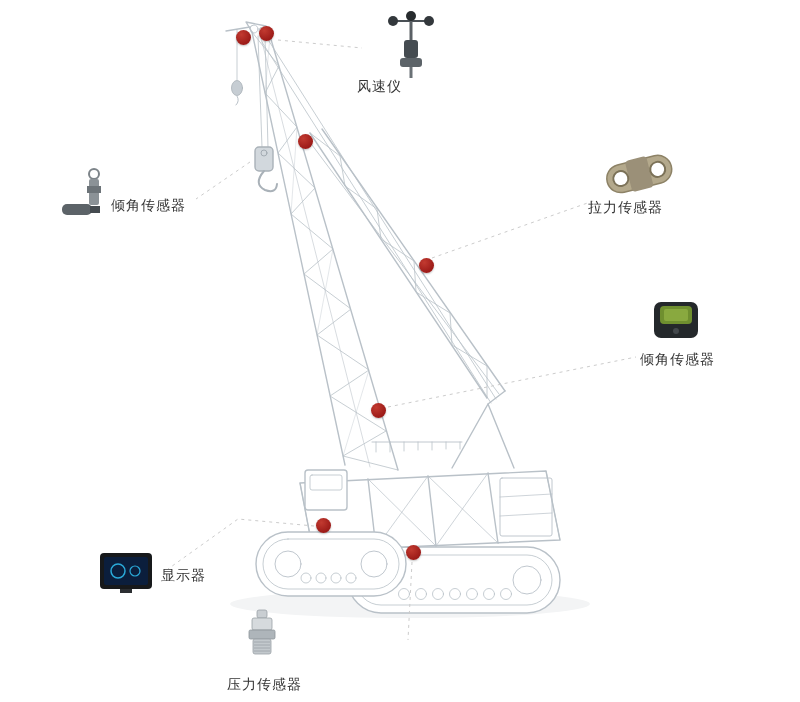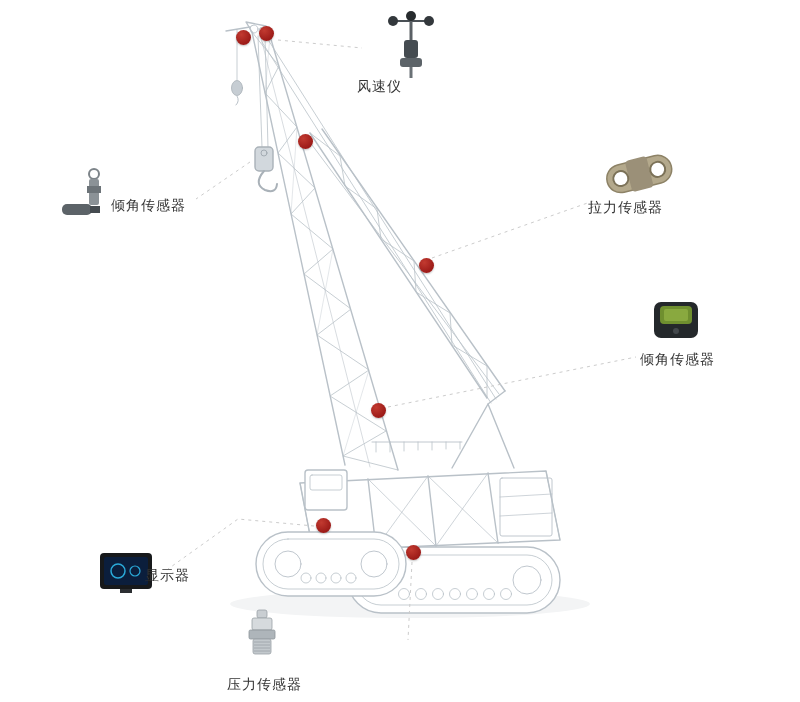--- a/index.html
+++ b/index.html
@@ -180,21 +180,21 @@
 
   <div class="callout-icon" style="left:98px; top:551px; width:56px; height:44px;">
     <svg width="56" height="44" viewBox="0 0 56 44">
       <rect x="2" y="2" width="52" height="36" rx="4" fill="#17191b"></rect>
       <rect x="6" y="6" width="44" height="28" rx="2" fill="#0b1e3c"></rect>
       <circle cx="20" cy="20" r="7" fill="none" stroke="#2aa9d8" stroke-width="1.5"></circle>
       <circle cx="37" cy="20" r="5" fill="none" stroke="#2aa9d8" stroke-width="1.2"></circle>
       <rect x="22" y="38" width="12" height="4" fill="#2c2f32"></rect>
     </svg>
   </div>
-  <span class="callout-label" style="left:145px; top:567px;">显示器</span>
+  <span class="callout-label" style="left:161px; top:567px;">显示器</span>
 
   <div class="callout-icon" style="left:244px; top:608px; width:36px; height:50px;">
     <svg width="36" height="50" viewBox="0 0 36 50">
       <rect x="13" y="2" width="10" height="8" rx="2" fill="#c9ced2" stroke="#9aa1a6" stroke-width="0.8"></rect>
       <rect x="8" y="10" width="20" height="12" rx="2" fill="#d6dadd" stroke="#9aa1a6" stroke-width="0.8"></rect>
       <rect x="5" y="22" width="26" height="9" rx="1.5" fill="#aeb5ba" stroke="#8d959a" stroke-width="0.8"></rect>
       <rect x="9" y="31" width="18" height="15" rx="2" fill="#c3c9cd" stroke="#9aa1a6" stroke-width="0.8"></rect>
       <path d="M10,34 H26 M10,37 H26 M10,40 H26 M10,43 H26" stroke="#9aa1a6" stroke-width="0.8" fill="none"></path>
     </svg>
   </div>

